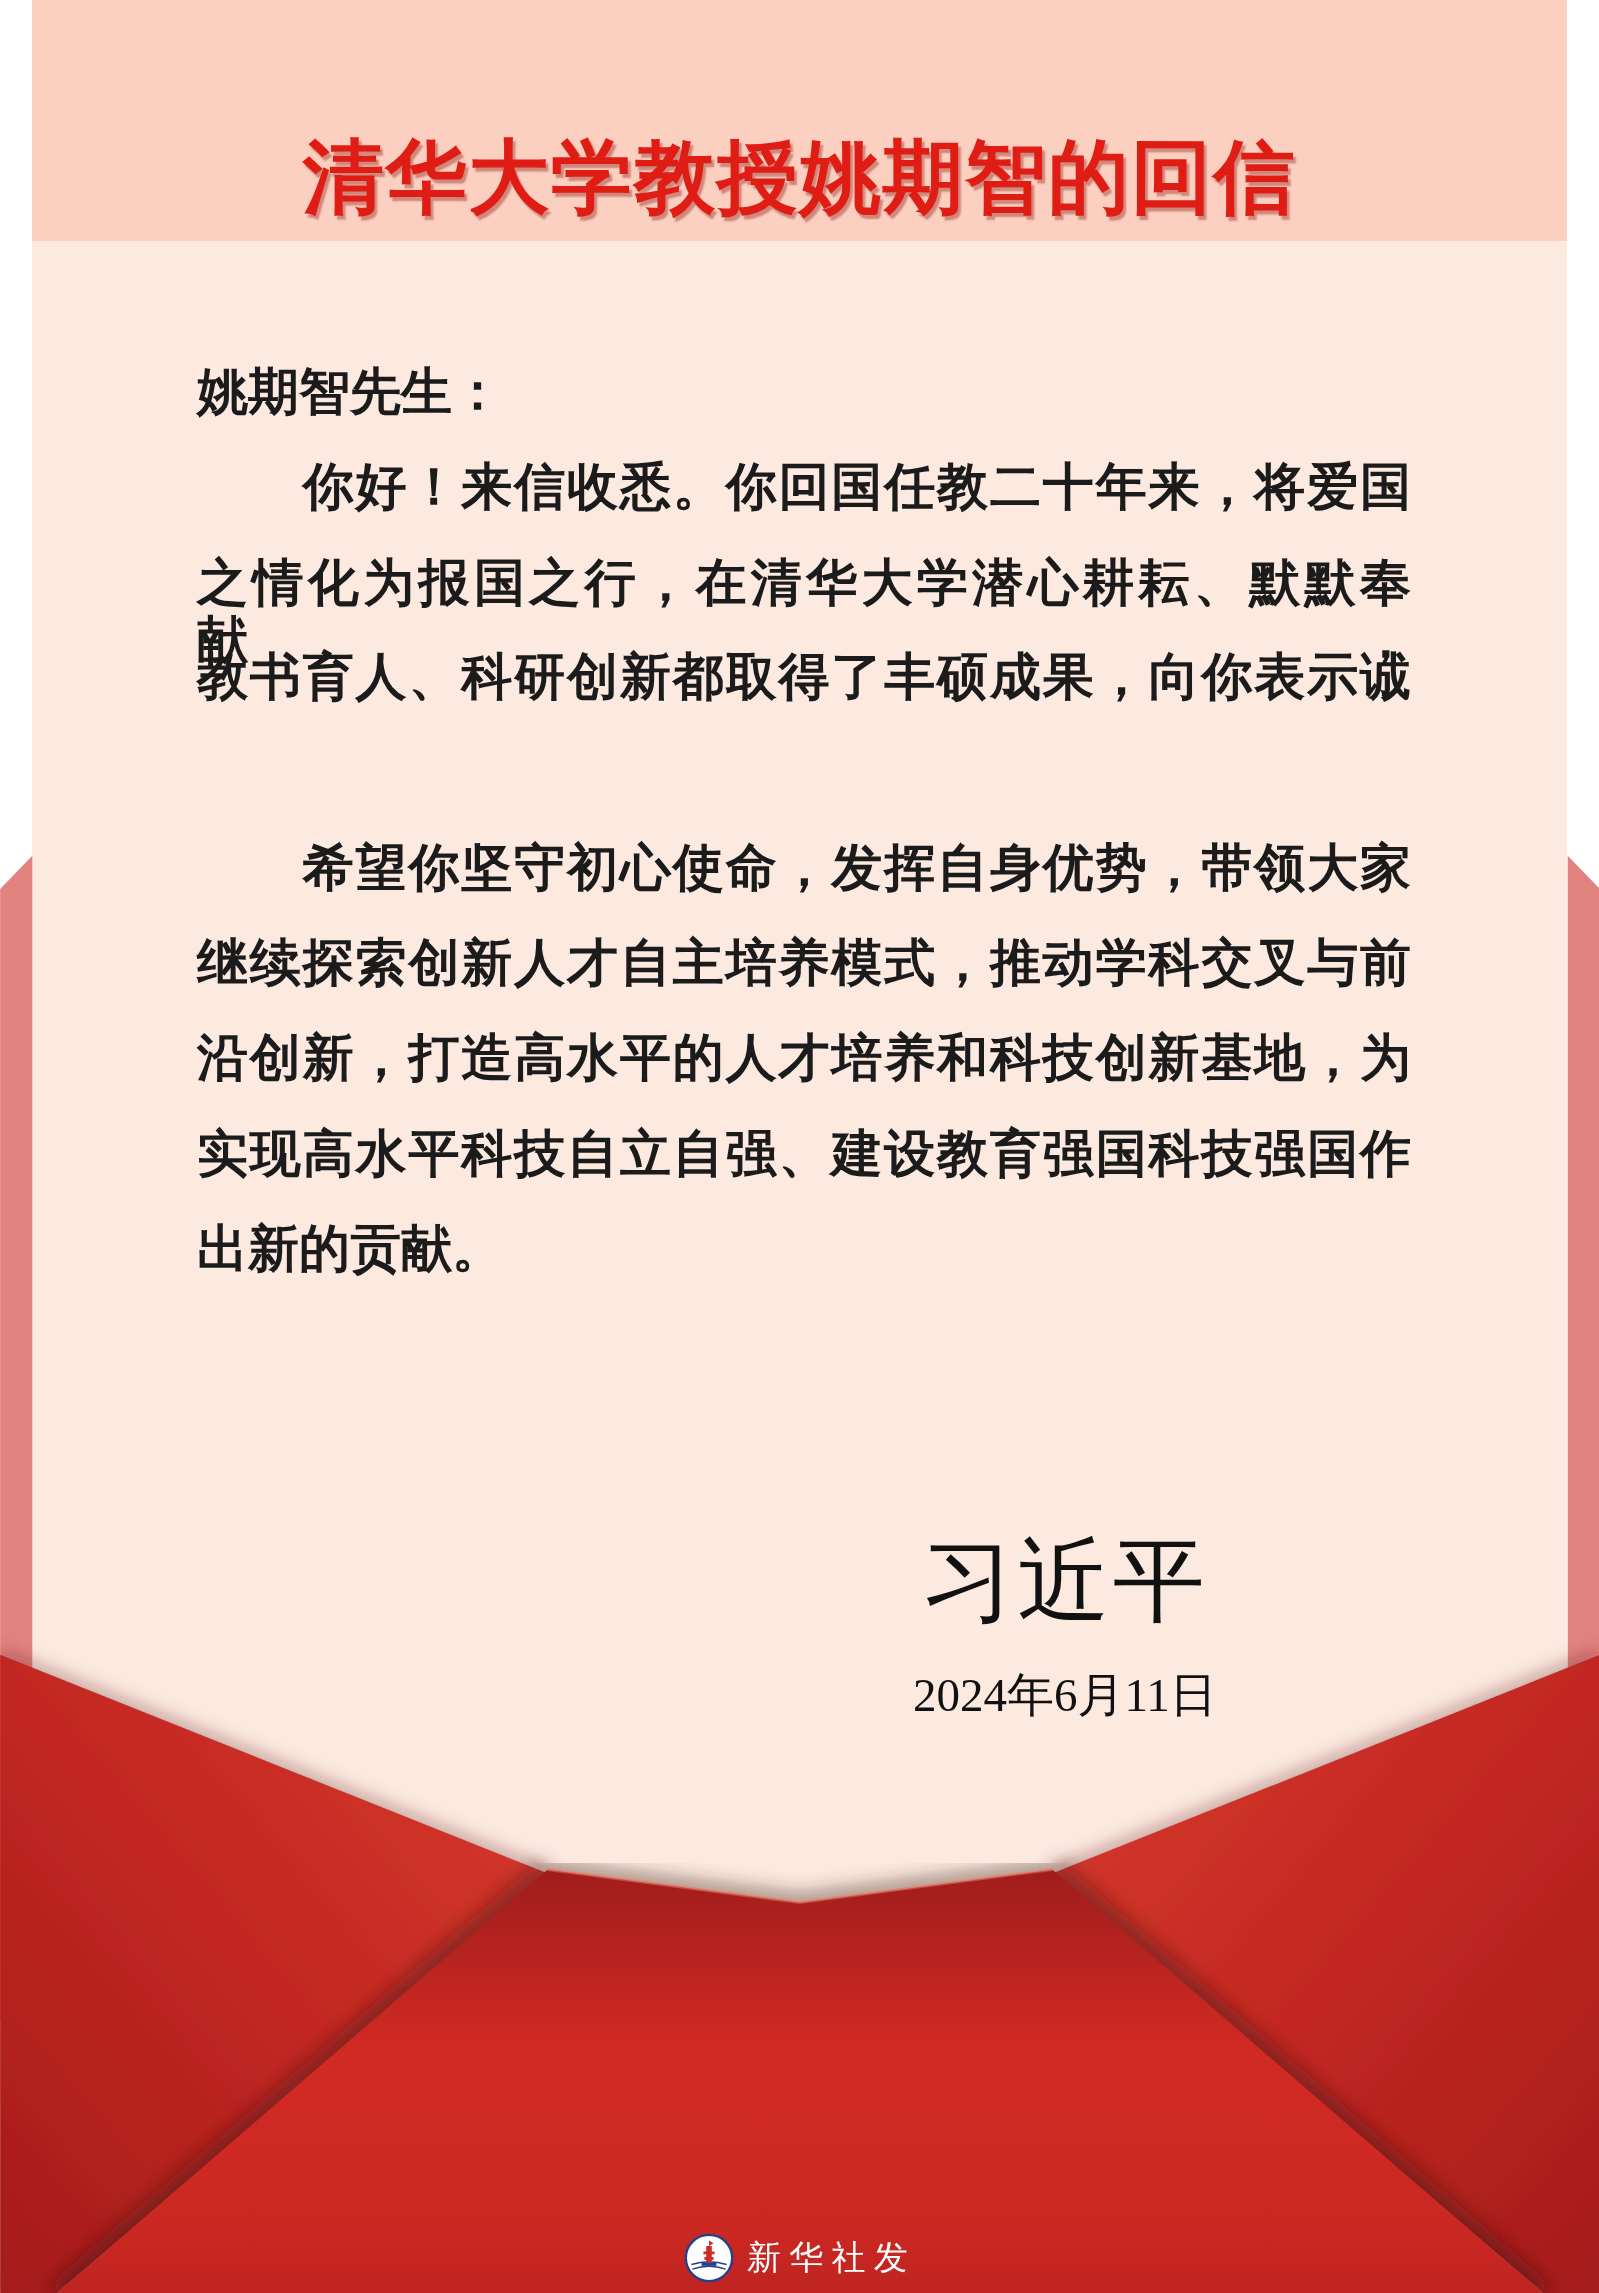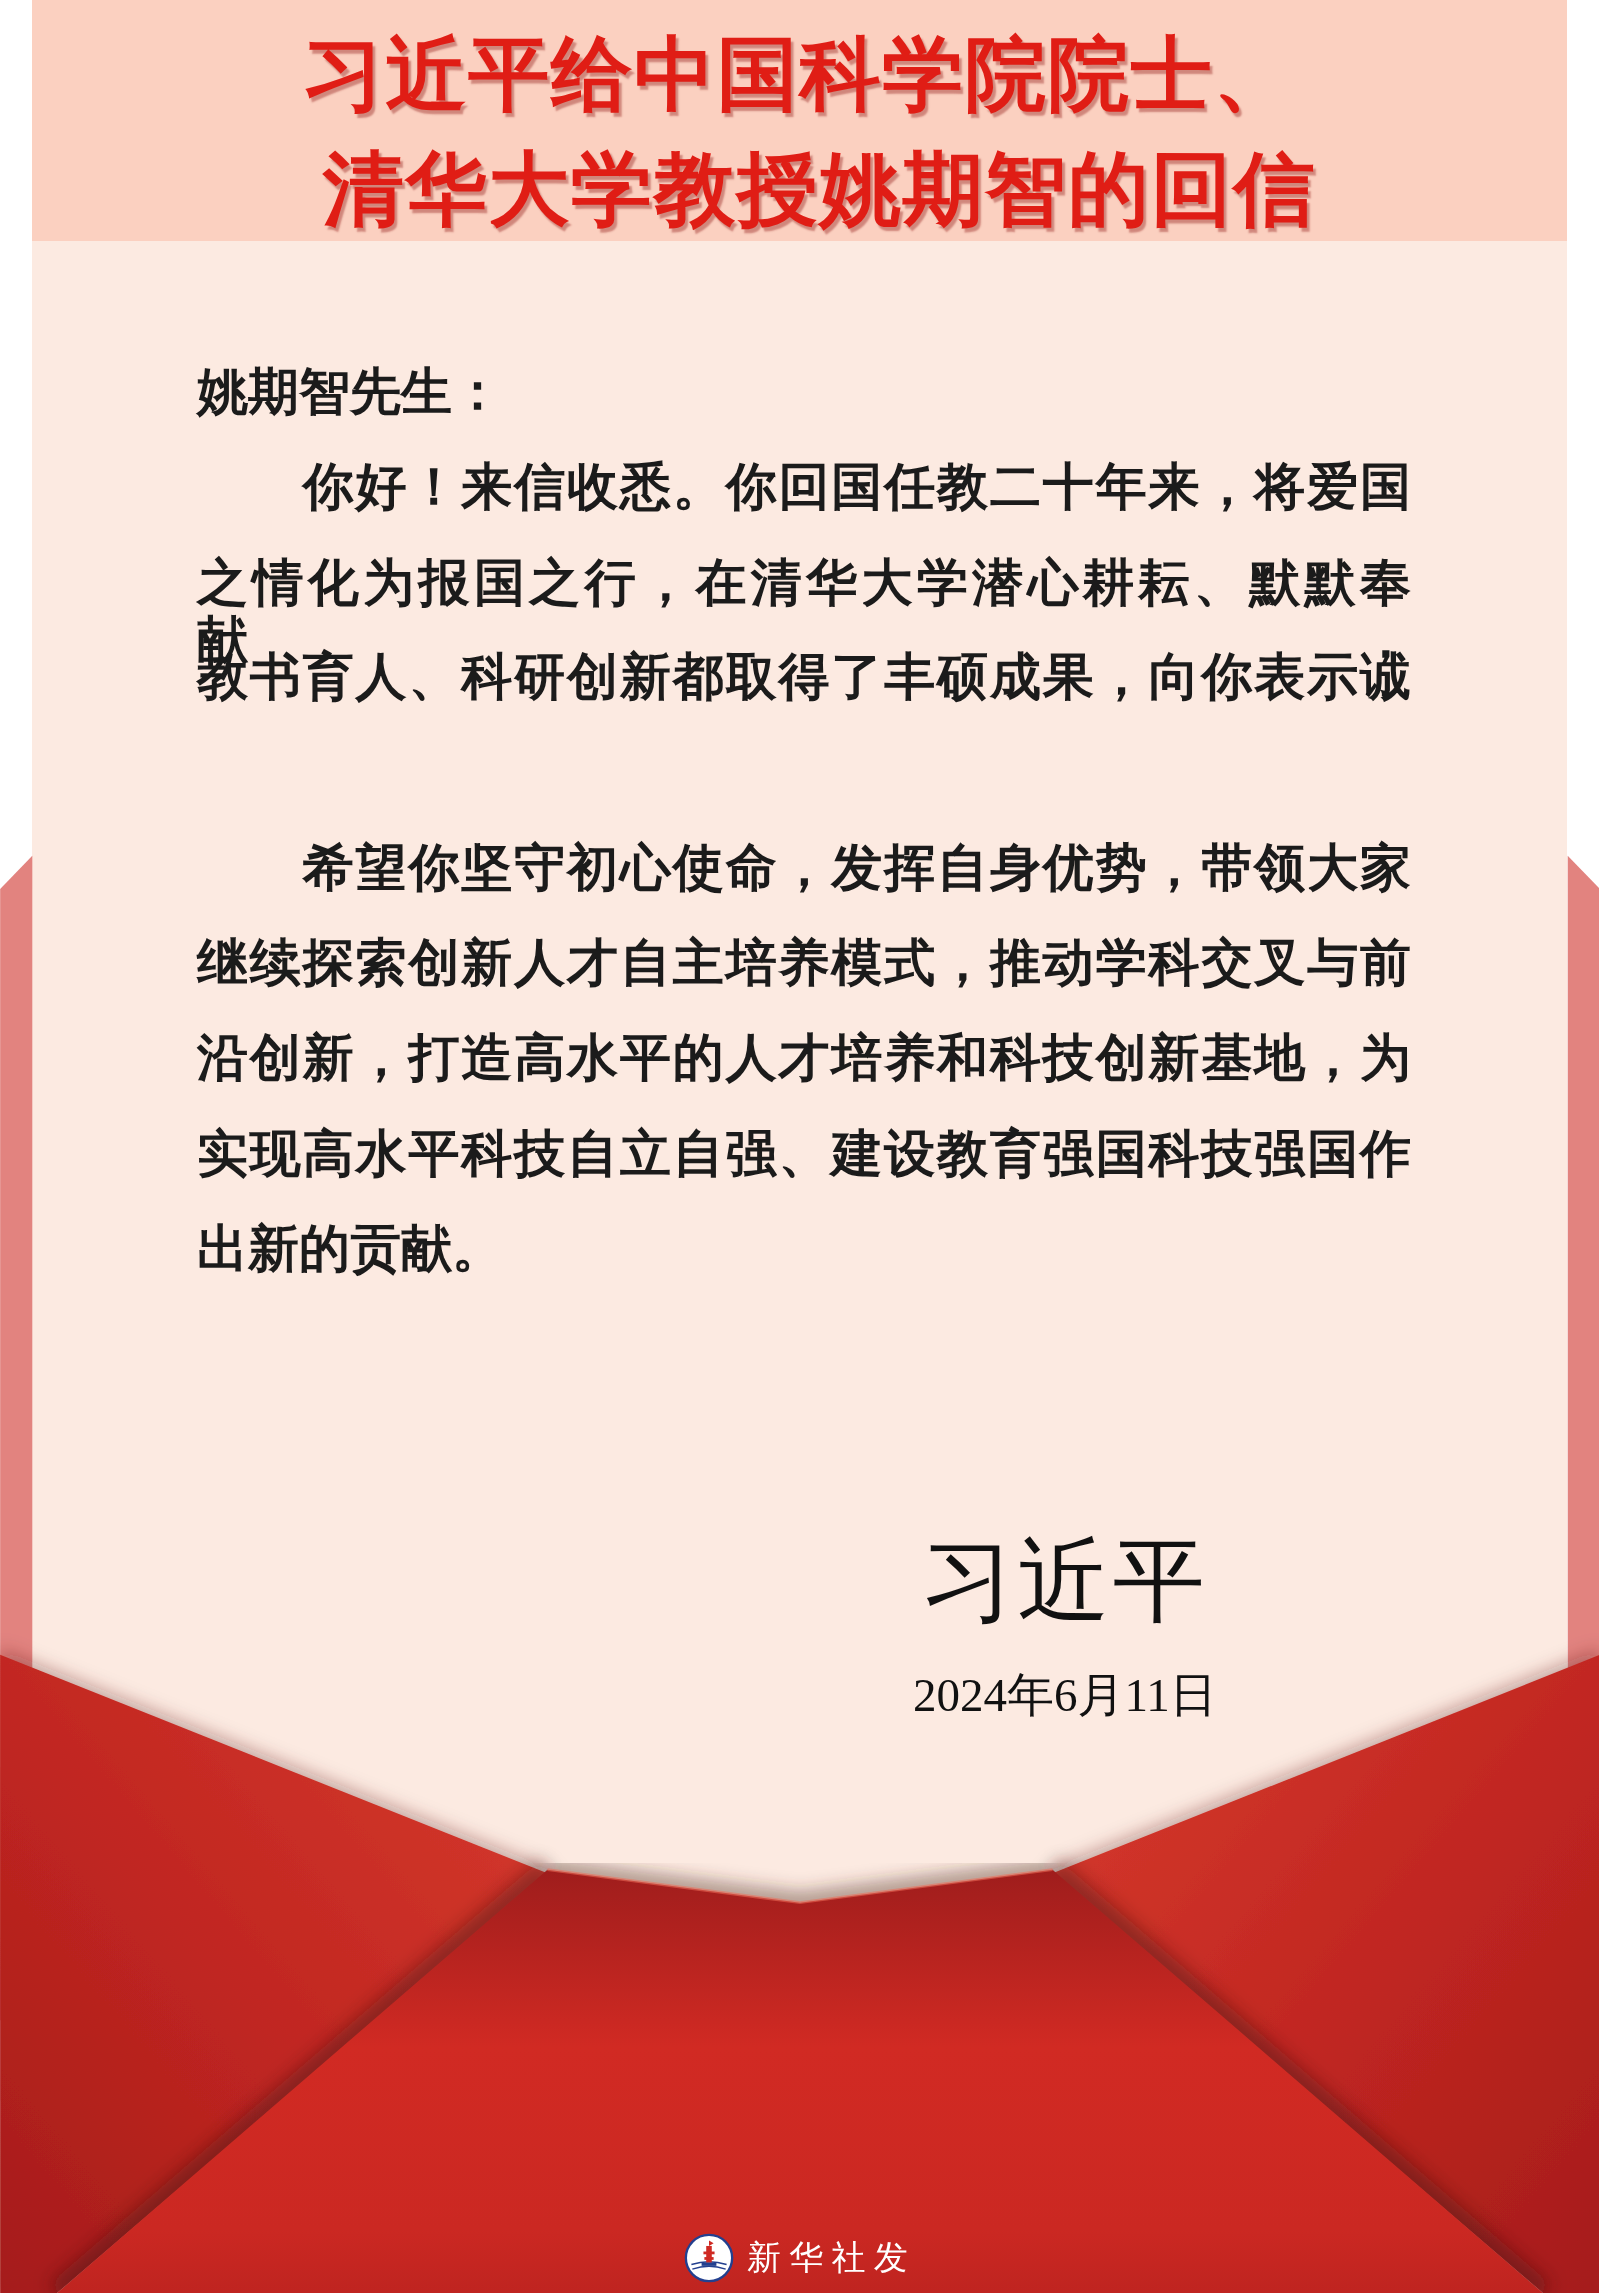--- a/index.html
+++ b/index.html
@@ -18,21 +18,21 @@
   }
   .title-line{
     position:absolute;left:0;width:100%;
     font-size:81px;font-weight:900;line-height:1;
     color:#e01d15;
     letter-spacing:1.8px;
     text-shadow:2.8px 3.7px 1.8px rgba(140,16,12,.38);
     white-space:nowrap;
   }
   .title-line.l1{top:35px;}
-  .title-line.l2{top:150px;padding-left:20px;}
+  .title-line.l2{top:138px;}
   
   .letter-paper{
     position:absolute;left:32px;top:241px;width:1535px;height:1694px;
     background:#fceae1;
   }
   
   .ltr{
     position:absolute;left:197px;width:1214px;
     font-size:51px;line-height:57px;color:#1b1b1b;
     white-space:nowrap;
@@ -70,21 +70,20 @@
     color:#ffffff;font-size:34px;letter-spacing:8.3px;white-space:nowrap;
     font-family:"Liberation Serif","DejaVu Serif",serif;
   }
 </style>
 </head>
 <body>
 
 <div id="poster">
 
   <div class="header-band">
-    <div class="title-line l1">习近平给中国科学院院士、</div>
     <div class="title-line l2">清华大学教授姚期智的回信</div>
   </div>
 
   <div class="letter-paper"></div>
 
   <div class="ltr salutation">姚期智先生：</div>
   <div class="ltr justify ln0">　　你好！来信收悉。你回国任教二十年来，将爱国</div>
   <div class="ltr justify ln1">之情化为报国之行，在清华大学潜心耕耘、默默奉献，</div>
   <div class="ltr justify ln2">教书育人、科研创新都取得了丰硕成果，向你表示诚</div>
   <div class="ltr justify ln4">　　希望你坚守初心使命，发挥自身优势，带领大家</div>

